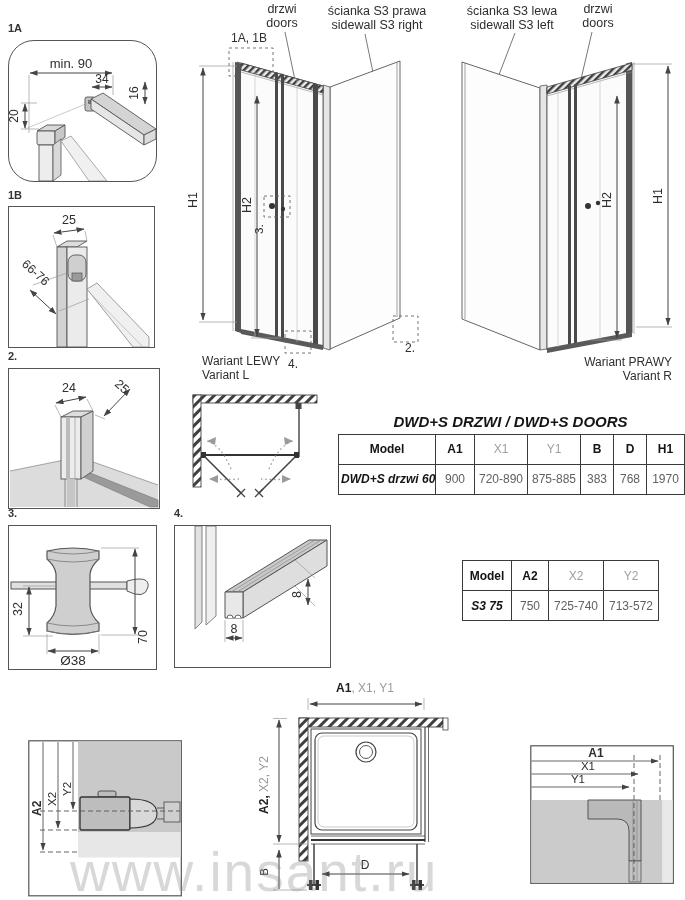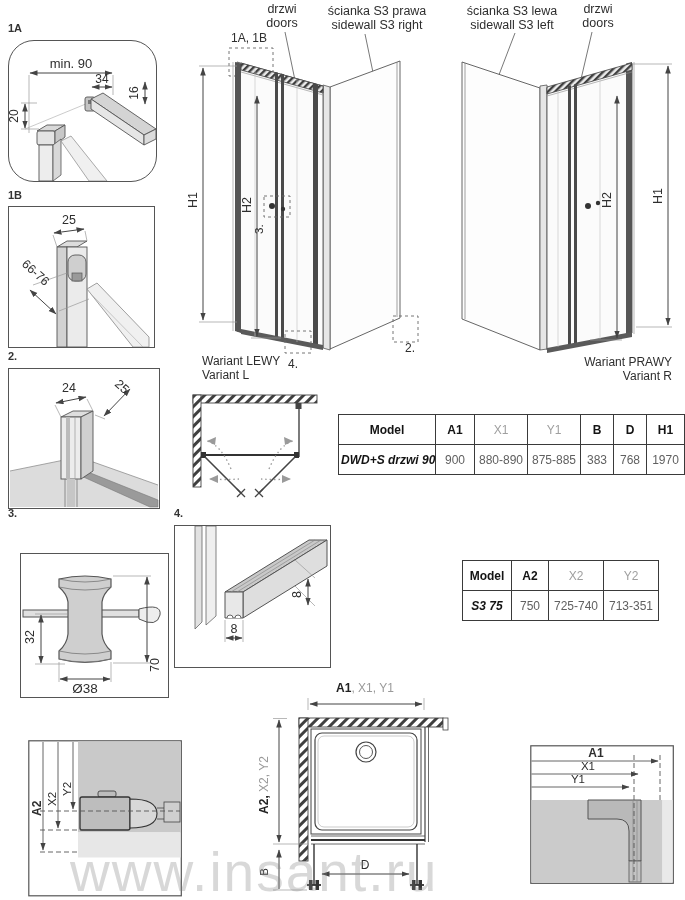--- a/index.html
+++ b/index.html
@@ -138,21 +138,21 @@
       </g>
       <g>
         <line x1="86" y1="46" x2="96" y2="50" stroke="#999" stroke-width="0.7"></line>
         <line x1="95" y1="47" x2="121" y2="20" stroke="#444" stroke-width="1" marker-start="url(#m2)" marker-end="url(#m2)"></line>
         <text transform="translate(105,16) rotate(42)" font-size="12.5">25</text>
       </g>
     </svg>
   </div>
 
   <div class="detail-label" style="left:8px;top:507px;">3.</div>
-  <div class="detail-box" style="left:20px;top:525px;width:147px;height:143px;margin-top:28px;">
+  <div class="detail-box" style="left:8px;top:525px;width:147px;height:143px;">
     <svg width="147" height="143" viewBox="0 0 147 143">
       <defs>
           <marker id="m3" markerWidth="9" markerHeight="7" refX="7.5" refY="2.8" orient="auto-start-reverse" markerUnits="userSpaceOnUse">
             <path d="M0,0L8,2.8L0,5.6Z" fill="#444"></path>
           </marker>
         </defs>
       <g>
         <rect x="2" y="56" width="116" height="7" fill="#e0e0e0" stroke="#555" stroke-width="1"></rect>
         <path d="M118,55 Q141,49 139,61 Q136,74 118,65 Z" fill="#eeeeee" stroke="#555" stroke-width="1"></path>
         <path d="M38,25 Q64,19 90,25 L90,33 Q82,40 81,48 L81,80 Q82,90 90,97 L90,105 Q64,112 38,105 L38,97 Q46,90 47,80 L47,48 Q46,40 38,33 Z" fill="#cfcfcf" stroke="#555" stroke-width="1.2"></path>
@@ -361,36 +361,37 @@
     </g>
     <g fill="#9a9a9a">
       <polygon points="22,58 31,54 30,62"></polygon>
         <polygon points="24,96 33,92 33,100"></polygon>
       <polygon points="108,58 99,54 100,62"></polygon>
         <polygon points="106,96 97,92 97,100"></polygon>
     </g>
   </svg>
 
   <div class="tbl-wrap" style="left:338px;top:414px;width:345px;">
+    <div class="tbl-title">DWD+S DRZWI /  DWD+S DOORS</div>
     <table class="spec" style="width:344px;">
       <tbody>
           <tr>
         <td class="hdr" style="width:92px;">Model</td>
         <td class="hdr" style="width:34px;">A1</td>
         <td class="hdr-grey" style="width:48px;">X1</td>
         <td class="hdr-grey" style="width:48px;">Y1</td>
         <td class="hdr" style="width:28px;">B</td>
         <td class="hdr" style="width:28px;">D</td>
         <td class="hdr" style="width:33px;">H1</td>
         <td class="hdr" style="width:33px;">H2</td>
       </tr>
       <tr>
-        <td class="model">DWD+S drzwi 90</td>
+        <td class="model">DWD+S drzwi 60</td>
         <td>900</td>
-        <td>880-890</td>
+        <td>720-890</td>
         <td>875-885</td>
         <td>383</td>
         <td>768</td>
         <td>1970</td>
         <td>1950</td>
       </tr>
     </tbody>
       </table>
   </div>
 
@@ -402,21 +403,21 @@
           <tr>
         <td class="hdr" style="width:44px;">Model</td>
         <td class="hdr" style="width:32px;">A2</td>
         <td class="hdr-grey" style="width:50px;">X2</td>
         <td class="hdr-grey" style="width:50px;">Y2</td>
       </tr>
       <tr>
         <td class="model">S3 75</td>
         <td>750</td>
         <td>725-740</td>
-        <td>713-351</td>
+        <td>713-572</td>
       </tr>
     </tbody>
       </table>
   </div>
 
   <svg class="abs" style="left:28px;top:740px;" width="155" height="157" viewBox="0 0 155 157">
     <defs>
         <marker id="mbl" markerWidth="9" markerHeight="7" refX="7.5" refY="2.8" orient="auto-start-reverse" markerUnits="userSpaceOnUse">
           <path d="M0,0L8,2.8L0,5.6Z" fill="#444"></path>
         </marker>

